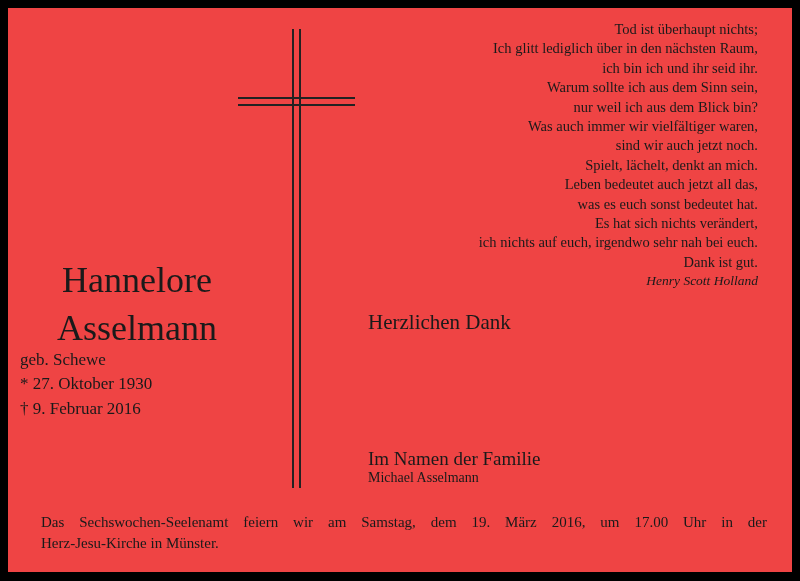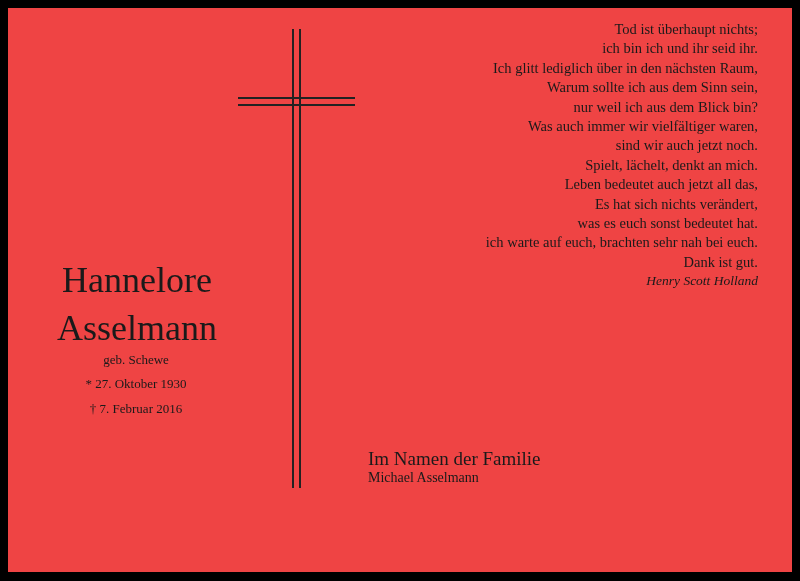--- a/index.html
+++ b/index.html
@@ -7,21 +7,21 @@
   .card { position: absolute; left: 8px; top: 8px; width: 784px; height: 564px; background: #ef4444; }
   .serif { font-family: "Liberation Serif", "DejaVu Serif", serif; color: #1a1a1a; }
   .vline { position: absolute; width: 2px; background: #222; }
   .hline { position: absolute; height: 2px; background: #222; }
   .poem { position: absolute; right: 34px; top: 12px; text-align: right; font-size: 14.5px; line-height: 19.4px; }
   .poem .line { display: block; white-space: nowrap; }
   .author { position: absolute; right: 34px; top: 265px; font-style: italic; font-size: 13.5px; }
   .name { position: absolute; left: 24px; width: 210px; text-align: center; }
   .n1 { top: 252px; font-size: 36px; line-height: 40px; }
   .n2 { top: 300px; font-size: 36px; line-height: 40px; }
-  .small { position: absolute; left: 23px; width: 210px; text-align: center; font-size: 13px; line-height: 20px; }
+  .small { position: absolute; left: 12px; width: 210px; font-size: 17px; line-height: 20px; }
   .thanks-title { position: absolute; left: 360px; top: 302px; font-size: 21px; }
   .thanks-body { position: absolute; left: 360px; top: 330px; width: 418px; font-size: 14.8px; line-height: 20px; text-align: justify; }
   .thanks-body .line { display: block; text-align: justify; text-align-last: justify; white-space: nowrap; }
   .thanks-body .line.last { text-align-last: left; }
   .family-label { position: absolute; left: 360px; top: 440px; font-size: 19px; }
   .family-name { position: absolute; left: 360px; top: 462px; font-size: 14px; }
   .footer { position: absolute; left: 33px; top: 504px; width: 726px; font-size: 15px; line-height: 21px; }
   .footer .line { display: block; white-space: nowrap; }
   .footer .line.full { text-align: justify; text-align-last: justify; }
 </style>
@@ -32,37 +32,42 @@
 
   <div>
     <div class="vline" style="left:284px; top:21px; height:459px;"></div>
     <div class="vline" style="left:291px; top:21px; height:459px;"></div>
     <div class="hline" style="left:230px; top:89px; width:117px;"></div>
     <div class="hline" style="left:230px; top:96px; width:117px;"></div>
   </div>
 
   <div class="poem">
     <span class="line">Tod ist überhaupt nichts;</span>
+    <span class="line">Ich glitt lediglich über in den nächsten Raum,</span>
     <span class="line">ich bin ich und ihr seid ihr.</span>
-    <span class="line">Ich glitt lediglich über in den nächsten Raum,</span>
     <span class="line">Warum sollte ich aus dem Sinn sein,</span>
     <span class="line">nur weil ich aus dem Blick bin?</span>
     <span class="line">Was auch immer wir vielfältiger waren,</span>
     <span class="line">sind wir auch jetzt noch.</span>
     <span class="line">Spielt, lächelt, denkt an mich.</span>
     <span class="line">Leben bedeutet auch jetzt all das,</span>
+    <span class="line">was es euch sonst bedeutet hat.</span>
     <span class="line">Es hat sich nichts verändert,</span>
-    <span class="line">was es euch sonst bedeutet hat.</span>
-    <span class="line">ich warte auf euch, brachten sehr nah bei euch.</span>
+    <span class="line">ich nichts auf euch, irgendwo sehr nah bei euch.</span>
     <span class="line">Dank ist gut.</span>
   </div>
   <div class="author">Henry Scott Holland</div>
 
   <div class="name n1">Hannelore</div>
   <div class="name n2">Asselmann</div>
   <div class="small" style="top:342px;">geb. Schewe</div>
   <div class="small" style="top:366px;">* 27. Oktober 1930</div>
-  <div class="small" style="top:391px;">† 7. Februar 2016</div>
+  <div class="small" style="top:391px;">† 9. Februar 2016</div>
 
+  <div class="thanks-title">Herzlichen Dank</div>
   <div class="family-label">Im Namen der Familie</div>
   <div class="family-name">Michael Asselmann</div>
 
+  <div class="footer">
+    <span class="line full">Das Sechswochen-Seelenamt feiern wir am Samstag, dem 19. März 2016, um 17.00 Uhr in der</span>
+    <span class="line">Herz-Jesu-Kirche in Münster.</span>
+  </div>
 </div>
 
 </body></html>

